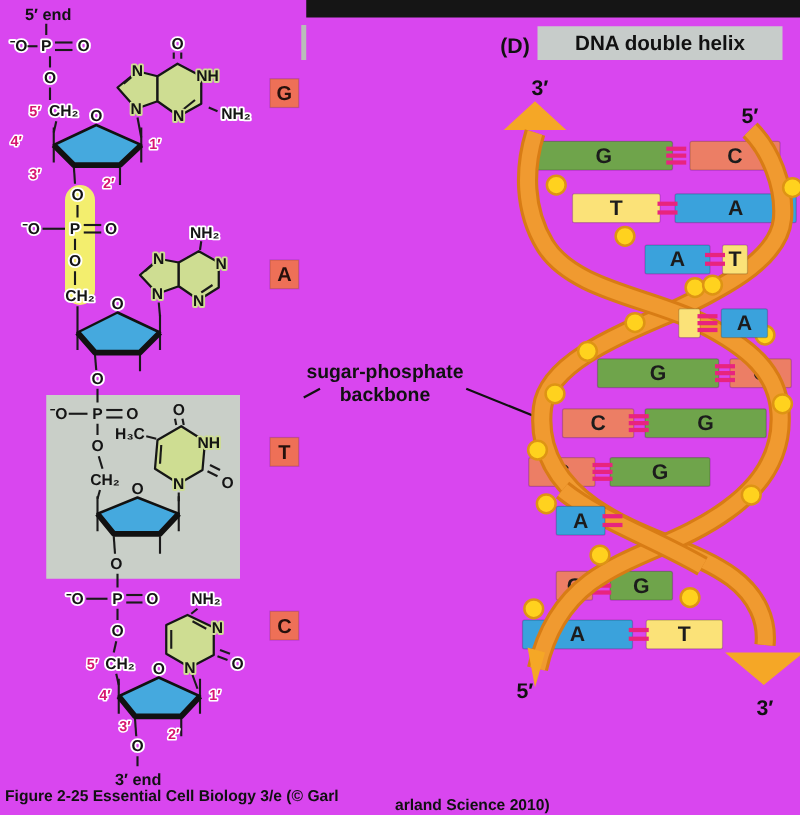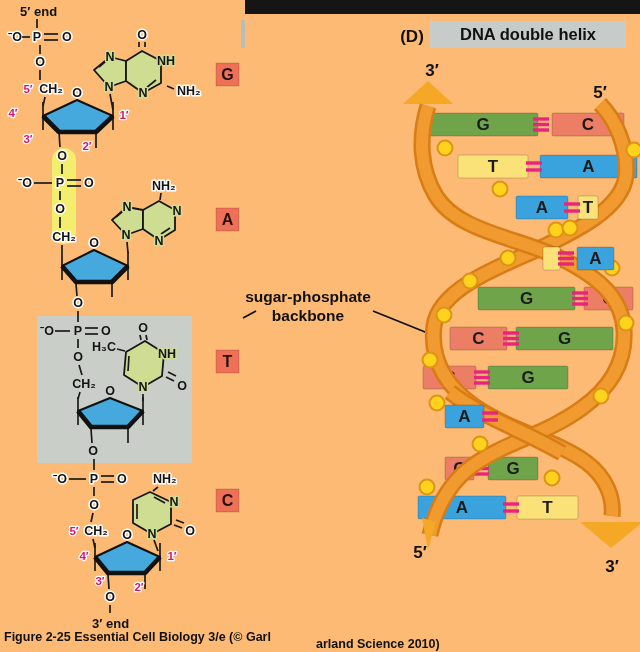--- a/index.html
+++ b/index.html
@@ -1,16 +1,16 @@
 <!DOCTYPE html>
 <html style="--base-ring-green: #CEDD92; --sugar-blue: #45A9DE; --highlight-yellow: #F3EE6E; --shade-gray: #C9CFC8; --letter-box-salmon: #EE7057; --magenta: #D6156F; --backbone-orange: #F09A30; --backbone-edge: #D87C15; --sphere-yellow: #FFD21E; --sphere-edge: #DE9414; --bond-pink: #E8247E; --arrow-orange: #F5A726; --title-box-gray: #C7CCCA; --top-bar-black: #151515; --pair-G: #6FA44B; --pair-C: #EC7E65; --pair-A: #3AA2DC; --pair-T: #FBE278;"><head>
 <meta charset="utf-8">
 <style>
   html,body{margin:0;padding:0;background:#fff;}
-  #page{position:relative;width:640px;height:652px;background:#fdba74;overflow:hidden;
+  #page{position:relative;width:640px;height:652px;background:#d946ef;overflow:hidden;
         font-family:"Liberation Sans",sans-serif;}
   svg{position:absolute;left:0;top:0;}
   
   .chem{font:700 12.5px "Liberation Sans",sans-serif;fill:#141414;
         paint-order:stroke;stroke:#fff;stroke-width:3px;stroke-linejoin:round;}
   .chem-ring{stroke:var(--base-ring-green);}
   .chem-gray{stroke:var(--shade-gray);}
   .prime{font:700 11.5px "Liberation Sans",sans-serif;fill:var(--magenta);
          paint-order:stroke;stroke:#fff;stroke-width:2.5px;stroke-linejoin:round;}
   .bigend{font:700 13px "Liberation Sans",sans-serif;fill:#111;}

